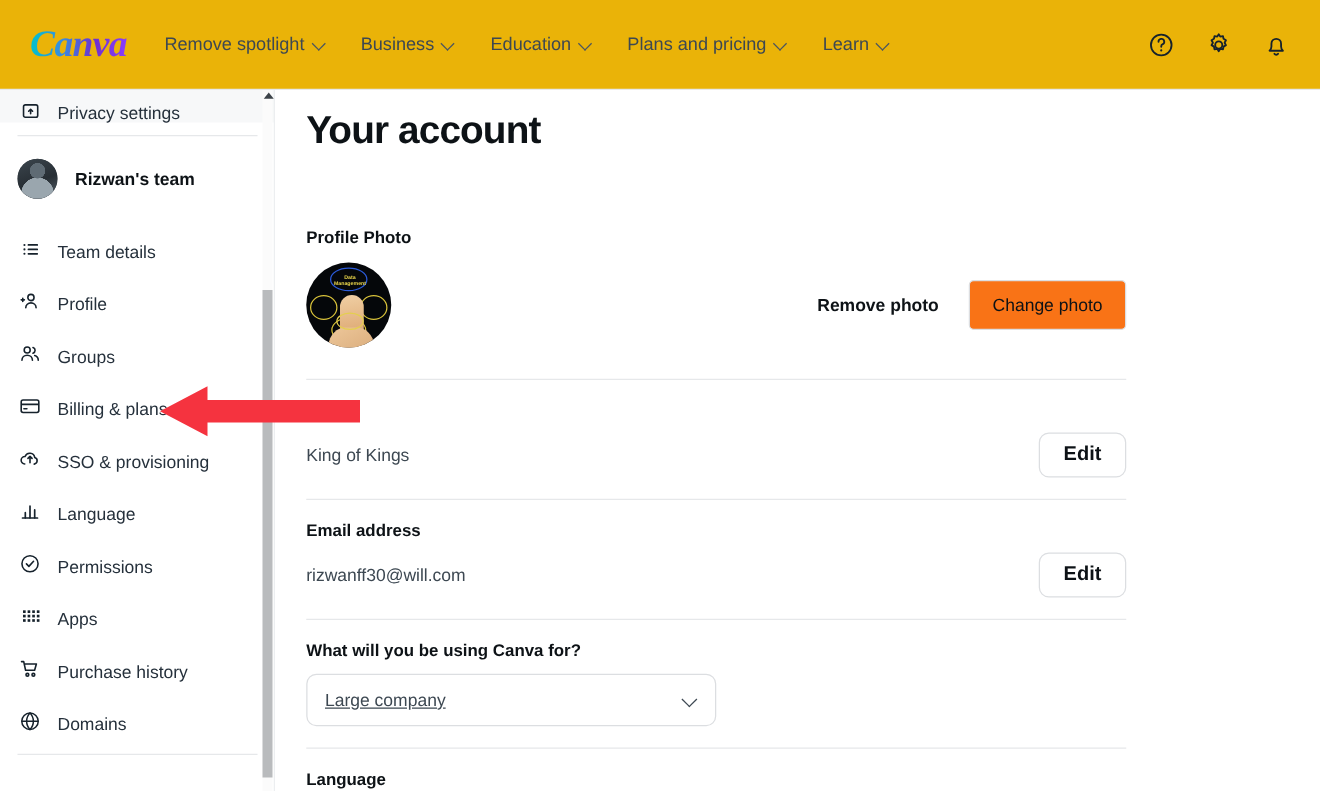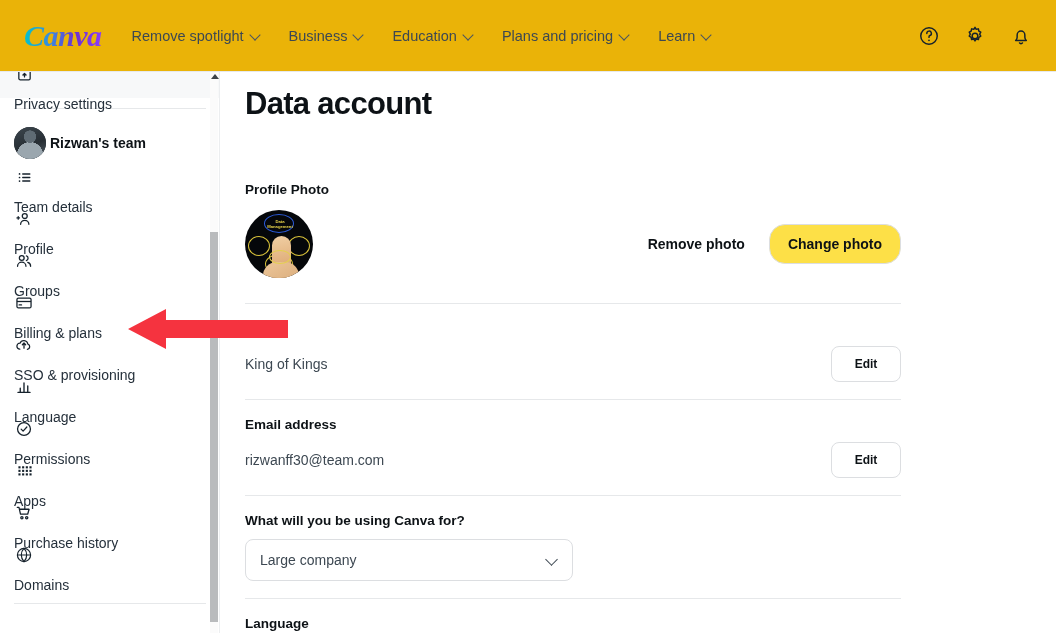--- a/index.html
+++ b/index.html
@@ -111,28 +111,27 @@
   }
 
   .side-scroll {
     position: absolute;
     inset: 0;
     padding: 0;
   }
 
   .side-row {
     display: flex;
-    align-items: flex-start;
+    align-items: flex-end;
     height: 42px;
     padding: 0 12px 0 14px;
     gap: 12px;
     cursor: pointer;
     color: #25303b;
     font-size: 14px;
-    flex-direction: column;
   }
 
   .side-row.partial {
     height: 34px;
     margin-top: -8px;
     background: #f7f8f9;
     position: relative;
   }
 
   .side-ico {
@@ -146,21 +145,21 @@
 
   .side-divider {
     height: 1px;
     background: #e6e8ea;
     margin: 10px 14px 10px 14px;
   }
 
   .team-row {
     display: flex;
     align-items: center;
-    gap: 4px;
+    gap: 14px;
     height: 48px;
     padding: 0 12px 0 14px;
     cursor: pointer;
   }
   .team-avatar {
     width: 32px; height: 32px;
     border-radius: 50%;
     flex: 0 0 32px;
     overflow: hidden;
     background: #2d3338;
@@ -342,33 +341,33 @@
     color: #0d1216;
     cursor: pointer;
     background: none;
     border: none;
     font-family: inherit;
     padding: 6px 2px;
   }
 
   .btn-outline {
     font-size: 14px;
-    font-weight: 700;
+    font-weight: 400;
     color: #0d1216;
-    background: #fde047;
+    background: #f97316;
     border: 1px solid #dcdee1;
-    border-radius: 16px;
+    border-radius: 4px;
     padding: 11px 18px;
     cursor: pointer;
     font-family: inherit;
     white-space: nowrap;
   }
 
   .btn-edit {
-    font-size: 12px;
+    font-size: 16px;
     font-weight: 700;
     color: #0d1216;
     background: #ffffff;
     border: 1px solid #dcdee1;
     border-radius: 8px;
     width: 70px;
     height: 36px;
     cursor: pointer;
     font-family: inherit;
   }
@@ -393,20 +392,21 @@
     height: 42px;
     border: 1px solid #dcdee1;
     border-radius: 8px;
     background: #ffffff;
     display: flex;
     align-items: center;
     padding: 0 14px;
     font-size: 14px;
     color: #3d4852;
     cursor: pointer;
+    text-decoration: underline;
   }
   .select .sel-chev {
     margin-left: auto;
     width: 12px; height: 12px;
     position: relative;
   }
   .select .sel-chev::before {
     content: "";
     position: absolute;
     left: 1px; top: 1px;
@@ -623,21 +623,21 @@
     </div>
   </div>
 
   <div class="sidebar-edge"></div>
   <div class="side-scrollbar"></div>
   <div class="side-thumb"></div>
   <div class="scroll-up-arrow"></div>
 
   <div class="main">
 
-    <div class="page-title">Data account</div>
+    <div class="page-title">Your account</div>
 
     <div class="content">
 
       <div class="photo-block">
         <div class="sec-label">Profile Photo</div>
         <div class="photo-row">
           <div class="avatar-lg">
             <span class="ring r-top"></span>
             <span class="ring r-left"></span>
             <span class="ring r-right"></span>
@@ -662,21 +662,21 @@
           <span class="sec-value">King of Kings</span>
           <button class="btn-edit">Edit</button>
         </div>
       </div>
 
       <div class="divider"></div>
 
       <div class="field">
         <div class="sec-label">Email address</div>
         <div class="field-row">
-          <span class="sec-value">rizwanff30@team.com</span>
+          <span class="sec-value">rizwanff30@will.com</span>
           <button class="btn-edit">Edit</button>
         </div>
       </div>
 
       <div class="divider"></div>
 
       <div class="field">
         <div class="sec-label">What will you be using Canva for?</div>
         <div class="select">
           <span>Large company</span>

